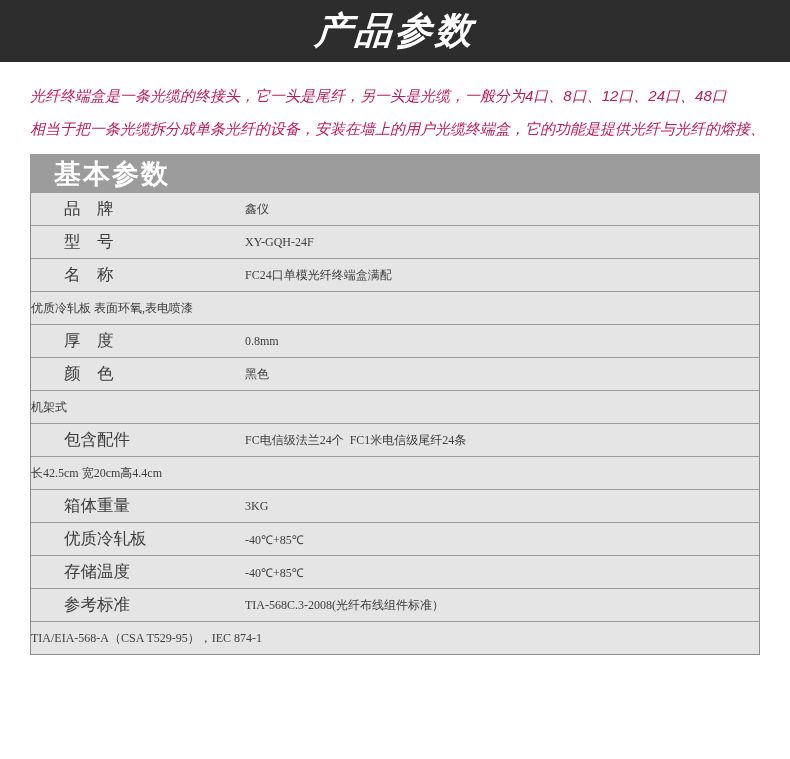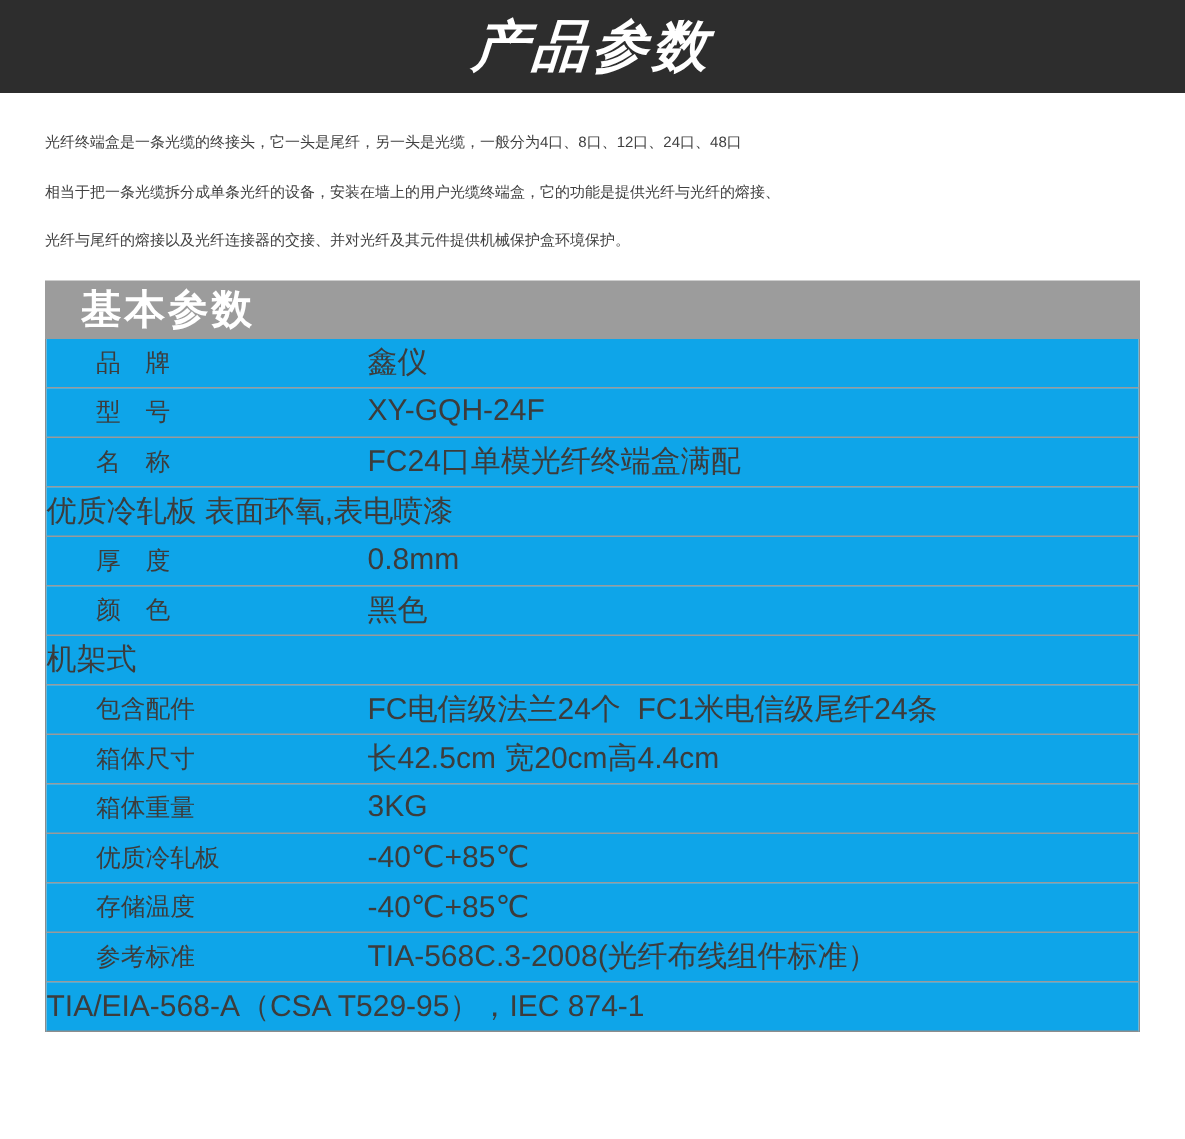--- a/index.html
+++ b/index.html
@@ -19,66 +19,66 @@
   .banner{
     width:790px;height:62px;background:var(--banner-bg);
     display:flex;align-items:center;justify-content:center;
   }
   .banner h1{
     color:#ffffff;font-size:37px;font-weight:700;font-style:italic;
     letter-spacing:3px;transform:skewX(-4deg);
   }
   .intro{
     margin:18px 28px 0 30px;
-    font-size:10px;color:#404040;
+    font-size:15px;color:#be185d;font-style:italic;
   }
   .intro .line{
     display:block;line-height:32.5px;white-space:nowrap;
   }
   .panel{margin:9px 30px 0 30px;width:730px;}
   .section-bar{
     height:39px;background:var(--bar-bg);
     display:flex;align-items:center;padding-left:24px;
   }
   .section-bar span{
     color:#ffffff;font-size:27px;font-weight:700;letter-spacing:2px;
   }
   .spec-table{
     border-left:1px solid var(--border);
     border-right:1px solid var(--border);
   }
   .row{
     height:33px;display:flex;align-items:center;
     border-bottom:1px solid var(--row-border);
-    background:#0ea5e9;
+    background:#e5e5e5;
+    font-family:Liberation Serif, serif;
   }
   .row:last-child{border-bottom:1px solid var(--border);}
   .label{
     margin-left:33px;width:181px;flex:0 0 auto;
     font-size:16.5px;color:var(--text);
     white-space:pre-wrap;
   }
   .value{
-    font-size:20px;color:var(--text);
+    font-size:12px;color:var(--text);
     white-space:pre-wrap;
   }
 </style>
 </head>
 <body>
 
 <div class="page">
 
   <header class="banner">
     <h1>产品参数</h1>
   </header>
 
   <div class="intro">
     <span class="line">光纤终端盒是一条光缆的终接头，它一头是尾纤，另一头是光缆，一般分为4口、8口、12口、24口、48口</span>
     <span class="line">相当于把一条光缆拆分成单条光纤的设备，安装在墙上的用户光缆终端盒，它的功能是提供光纤与光纤的熔接、</span>
-    <span class="line">光纤与尾纤的熔接以及光纤连接器的交接、并对光纤及其元件提供机械保护盒环境保护。</span>
   </div>
 
   <section class="panel">
     <div class="section-bar">
       <span>基本参数</span>
     </div>
     <div class="spec-table" id="spec-table">
   <div class="row">
     <span class="label">品　牌</span>
     <span class="value">鑫仪</span>
@@ -112,21 +112,20 @@
     <span class="value">机架式</span>
   </div>
 
 
   <div class="row">
     <span class="label">包含配件</span>
     <span class="value">FC电信级法兰24个  FC1米电信级尾纤24条</span>
   </div>
 
   <div class="row">
-    <span class="label">箱体尺寸</span>
     <span class="value">长42.5cm 宽20cm高4.4cm</span>
   </div>
 
   <div class="row">
     <span class="label">箱体重量</span>
     <span class="value">3KG</span>
   </div>
 
   <div class="row">
     <span class="label">优质冷轧板</span>

